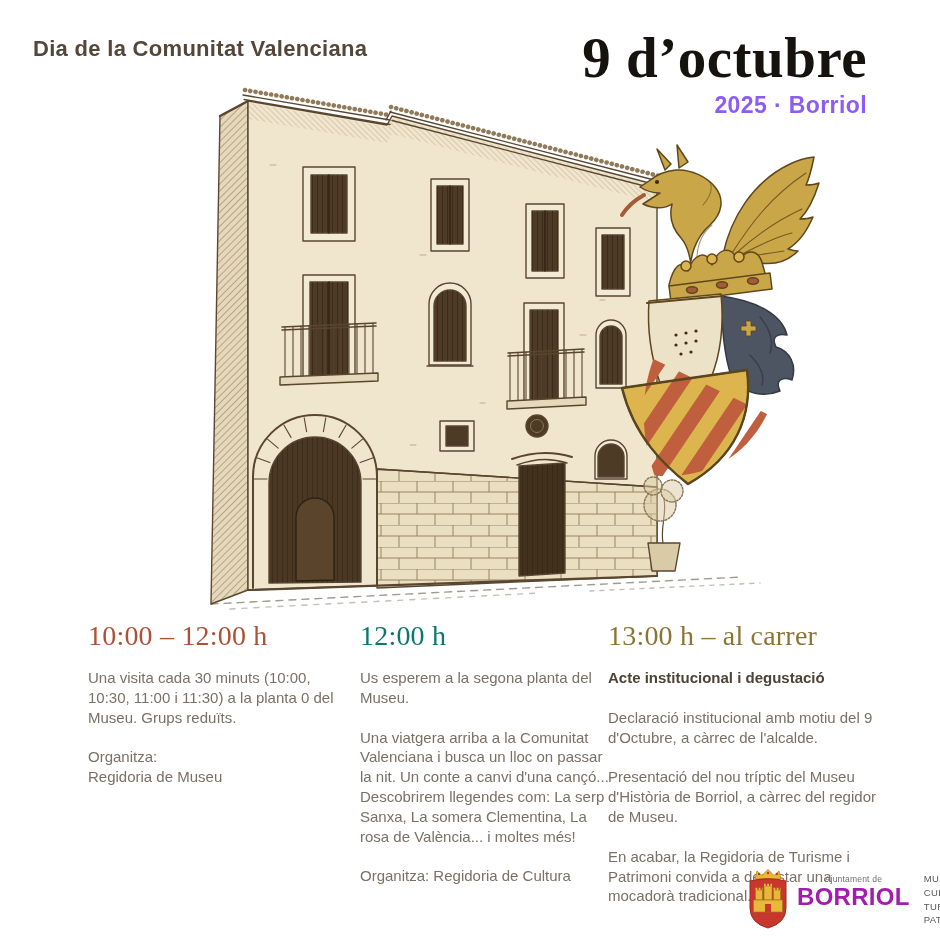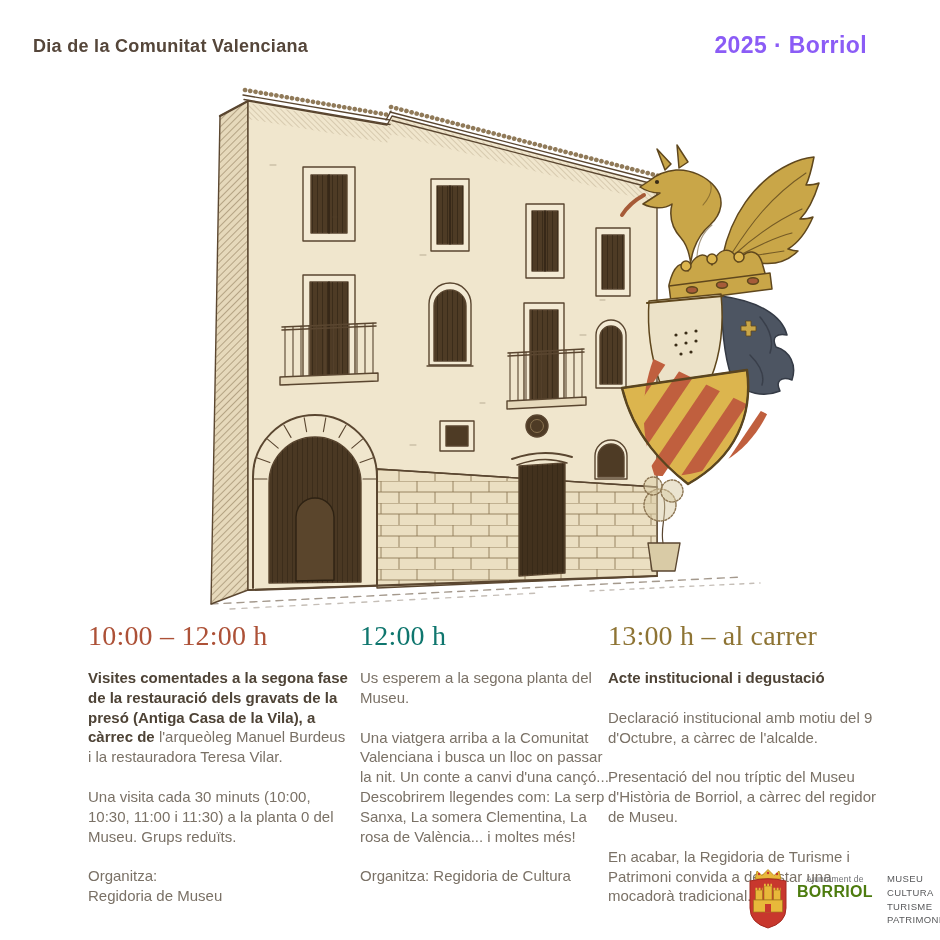--- a/index.html
+++ b/index.html
@@ -3,21 +3,21 @@
 <meta charset="utf-8">
 <style>
   html,body{margin:0;padding:0;}
   body{
     width:940px;height:940px;position:relative;overflow:hidden;
     background:#ffffff;
     font-family:"Liberation Sans","DejaVu Sans",sans-serif;
   }
   .event-title{
     position:absolute;left:33px;top:36px;
-    font-size:18px;font-weight:700;color:#55463a;letter-spacing:.3px;
+    font-size:22px;font-weight:700;color:#55463a;letter-spacing:.3px;
   }
   .date-block{position:absolute;right:73px;top:28px;text-align:right;}
   .date-title{
     font-family:"Liberation Serif","DejaVu Serif",serif;
     font-size:57px;font-weight:600;color:#16130e;line-height:1.05;letter-spacing:.5px;
   }
   .date-subtitle{
     font-size:23px;font-weight:700;color:#8b5cf6;margin-top:4px;letter-spacing:.4px;
   }
   .illustration{position:absolute;left:120px;top:85px;width:700px;height:530px;}
@@ -33,30 +33,31 @@
     font-size:15px;line-height:1.32;color:#7a7166;margin:0 0 20px 0;white-space:pre-line;
   }
   .schedule-col p.sub{font-weight:700;color:#4e4336;}
   .schedule-col p strong{color:#4e4336;font-weight:700;}
   .footer{
     position:absolute;left:745px;top:866px;display:flex;align-items:flex-start;
   }
   .logo-shield{width:46px;height:64px;flex:0 0 auto;}
   .brand{margin-left:6px;margin-top:8px;text-align:center;}
   .brand-small{font-size:8.5px;color:#6d6e71;letter-spacing:.2px;}
-  .brand-name{font-size:16px;font-weight:700;color:#4d7c0f;letter-spacing:.3px;line-height:1.05;}
+  .brand-name{font-size:24px;font-weight:700;color:#a21caf;letter-spacing:.3px;line-height:1.05;}
   .departments{margin-left:14px;margin-top:6px;}
   .departments div{font-size:9.5px;color:#58595b;line-height:1.45;letter-spacing:.4px;}
 </style>
 </head>
 <body>
 
 <div class="event-title">Dia de la Comunitat Valenciana</div>
 
 <div class="date-block">
+  <div class="date-title">9 d’octubre</div>
   <div class="date-subtitle">2025 · Borriol</div>
 </div>
 
 <svg class="illustration" viewBox="0 0 700 530" xmlns="http://www.w3.org/2000/svg">
   <defs>
     <pattern id="hatch" width="5" height="5" patternUnits="userSpaceOnUse" patternTransform="rotate(45)">
       <line x1="0" y1="0" x2="0" y2="5" stroke="#7a6544" stroke-width="1.1"></line>
     </pattern>
     <pattern id="hatch2" width="4" height="4" patternUnits="userSpaceOnUse" patternTransform="rotate(-45)">
       <line x1="0" y1="0" x2="0" y2="4" stroke="#8a7350" stroke-width="0.7"></line>
@@ -216,21 +217,20 @@
       <rect x="560" y="220" width="15" height="260" fill="#c05f3e"></rect>
       <rect x="590" y="220" width="15" height="260" fill="#c05f3e"></rect>
       <rect x="620" y="220" width="15" height="260" fill="#c05f3e"></rect>
     </g>
     <use href="#shieldP" fill="none" stroke="#5a451f" stroke-width="2.4"></use>
   </g>
 </svg>
 
 <div class="schedule-col col-1">
   <h2 class="time-header" style="color: rgb(173, 81, 55);">10:00 – 12:00 h</h2>
-  <p><strong>Visites comentades a la segona fase de la restauració dels gravats de la presó (Antiga Casa de la Vila), a càrrec de </strong><span>l'arqueòleg Manuel Burdeus i la restauradora Teresa Vilar.</span></p>
   <p>Una visita cada 30 minuts (10:00, 10:30, 11:00 i 11:30) a la planta 0 del Museu. Grups reduïts.</p>
   <p>Organitza:
 Regidoria de Museu</p>
 </div>
 
 <div class="schedule-col col-2">
   <h2 class="time-header" style="color: #0f766e;">12:00 h</h2>
   <p>Us esperem a la segona planta del Museu.</p>
   <p>Una viatgera arriba a la Comunitat Valenciana i busca un lloc on passar la nit. Un conte a canvi d'una cançó... Descobrirem llegendes com: La serp Sanxa, La somera Clementina, La rosa de València... i moltes més!</p>
   <p>Organitza: Regidoria de Cultura</p>

